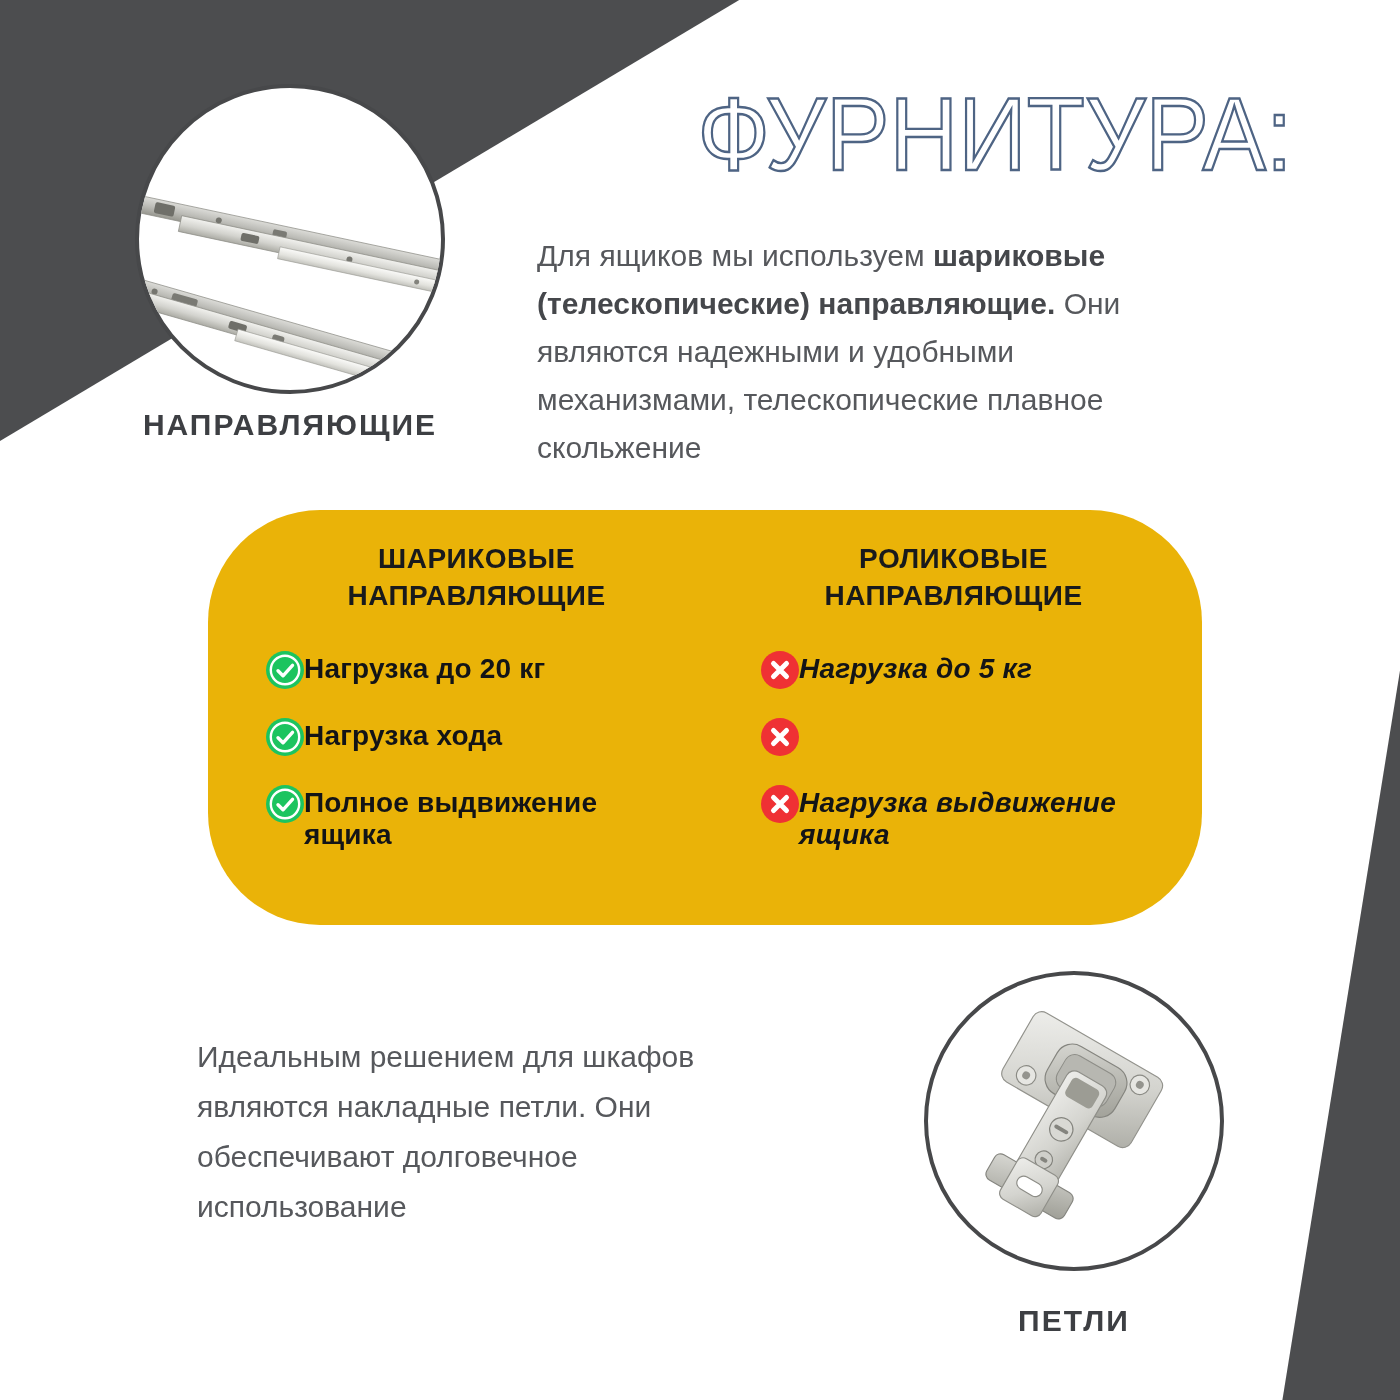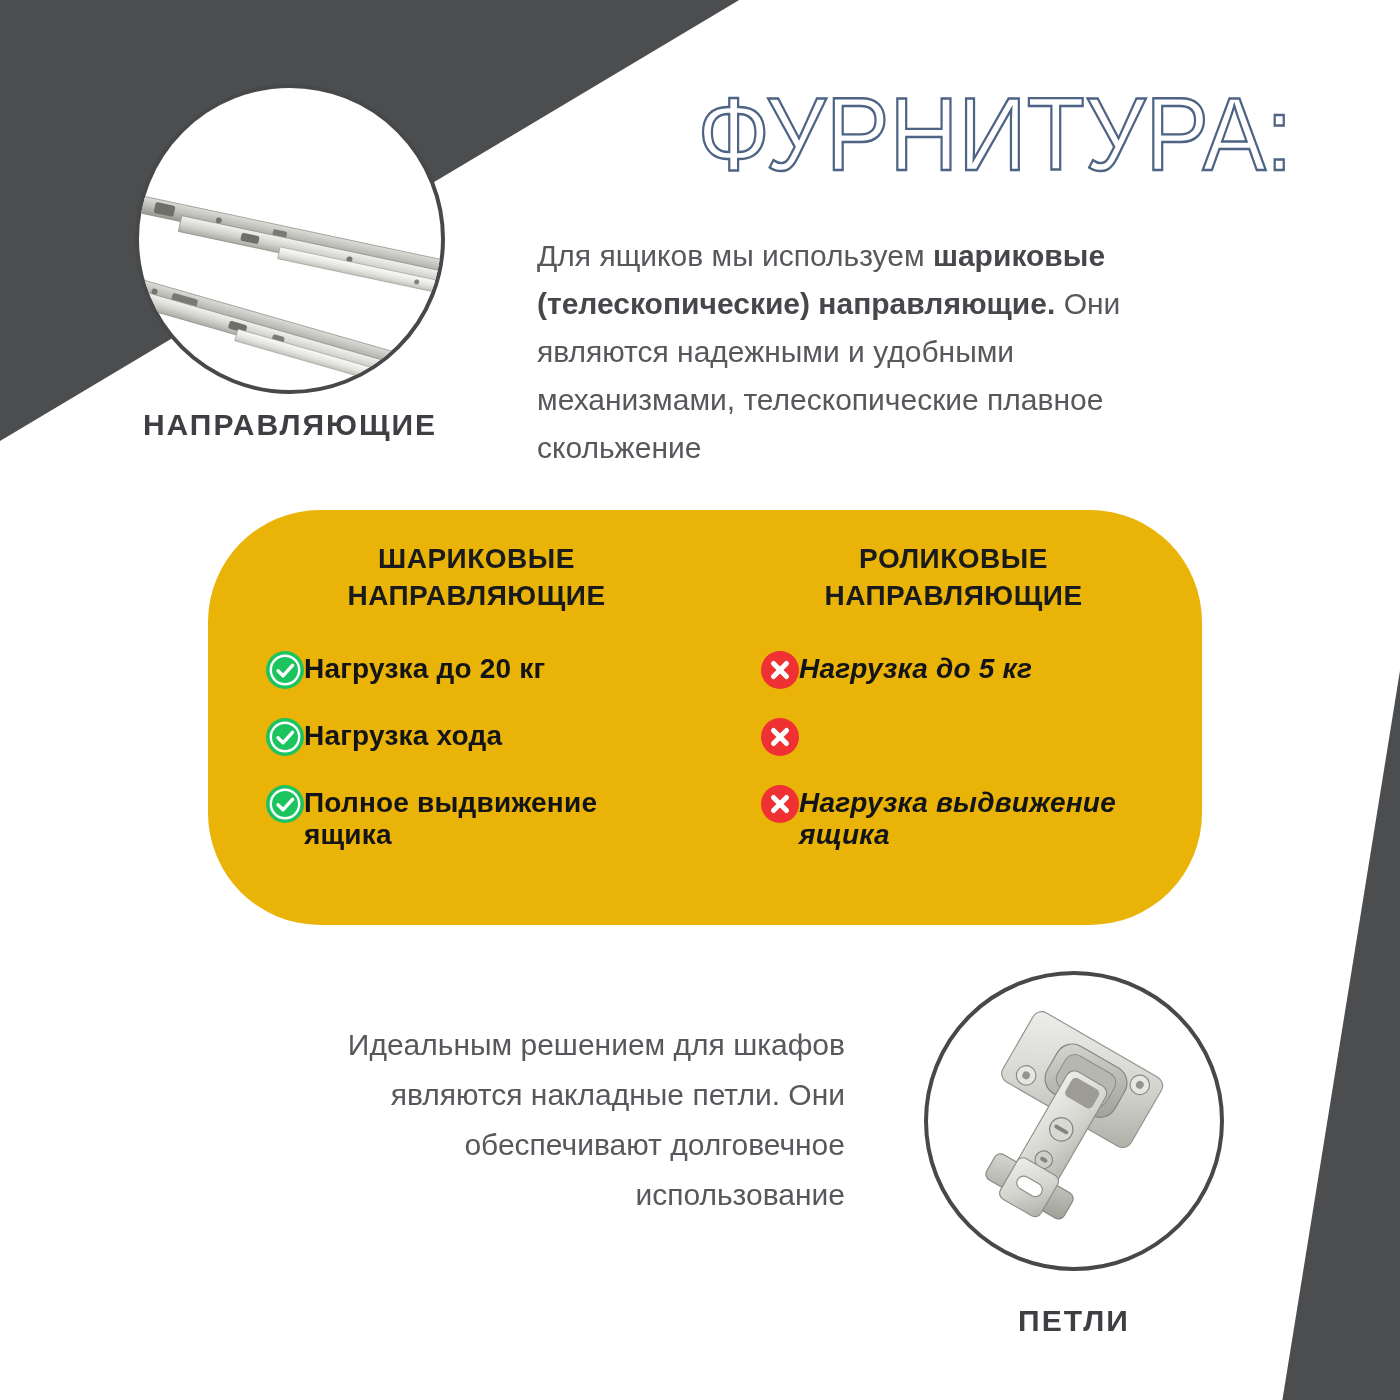--- a/index.html
+++ b/index.html
@@ -56,21 +56,21 @@
   .row{display:flex;align-items:flex-start;margin-top:7px;}
   .row .ic{flex:0 0 38px;width:38px;height:38px;}
   .row .ic svg{display:block;width:38px;height:38px;}
   .row .txt{
     font-size:28px;line-height:32px;font-weight:600;color:#131417;
     letter-spacing:.2px;white-space:pre-line;padding-top:2px;
   }
 
   
   .outro{
-    position:absolute;left:185px;top:1020px;width:660px;margin:0;text-align:right;
+    position:absolute;left:185px;top:1020px;width:660px;margin:12px;text-align:left;
     font-size:30px;line-height:50px;color:#56585c;white-space:pre-line;
   }
 </style>
 </head>
 <body>
 
 <div class="page">
 
   <div class="shape shape-tl"></div>
   <div class="shape shape-br"></div>

